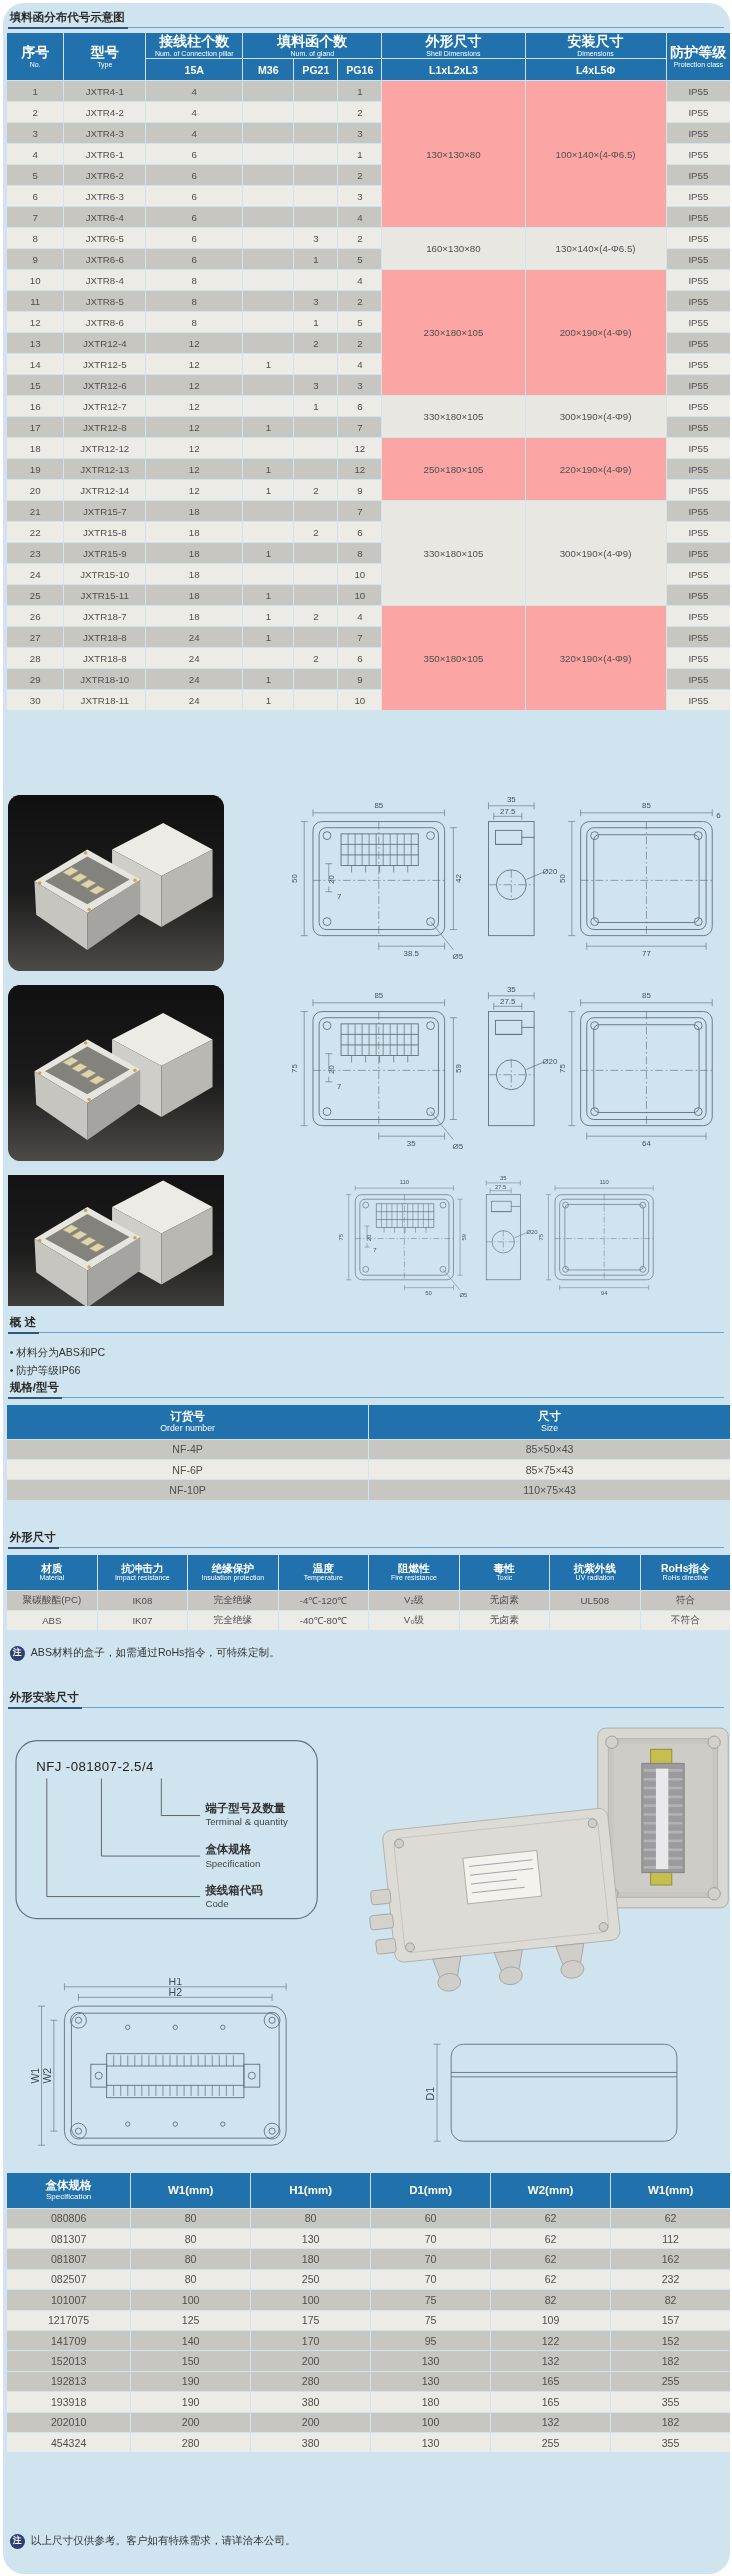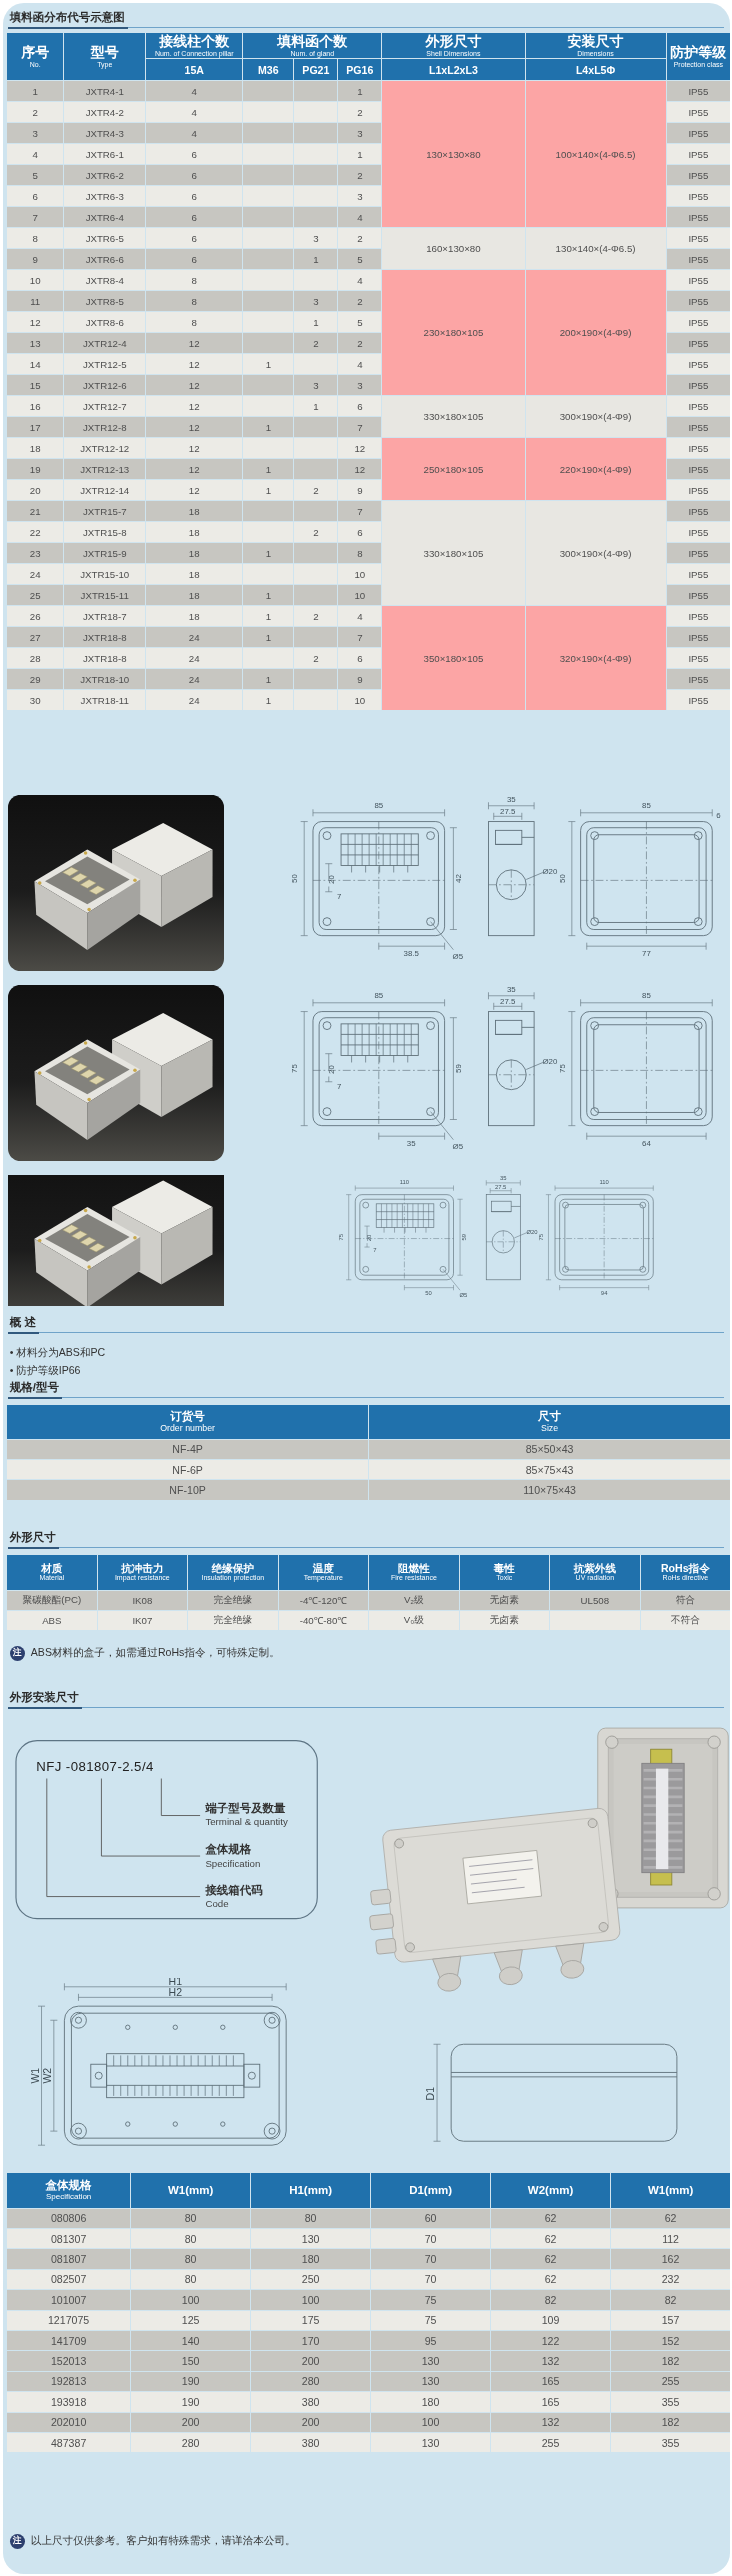--- a/index.html
+++ b/index.html
@@ -775,21 +775,21 @@
         </tr>
         <tr>
           <td class="cd">202010</td>
           <td class="cd">200</td>
           <td class="cd">200</td>
           <td class="cd">100</td>
           <td class="cd">132</td>
           <td class="cd">182</td>
         </tr>
         <tr>
-          <td class="cl">487387</td>
+          <td class="cl">454324</td>
           <td class="cl">280</td>
           <td class="cl">380</td>
           <td class="cl">130</td>
           <td class="cl">255</td>
           <td class="cl">355</td>
         </tr>
       </tbody>
   </table>
 
   <div class="note" style="top:2531px;">

